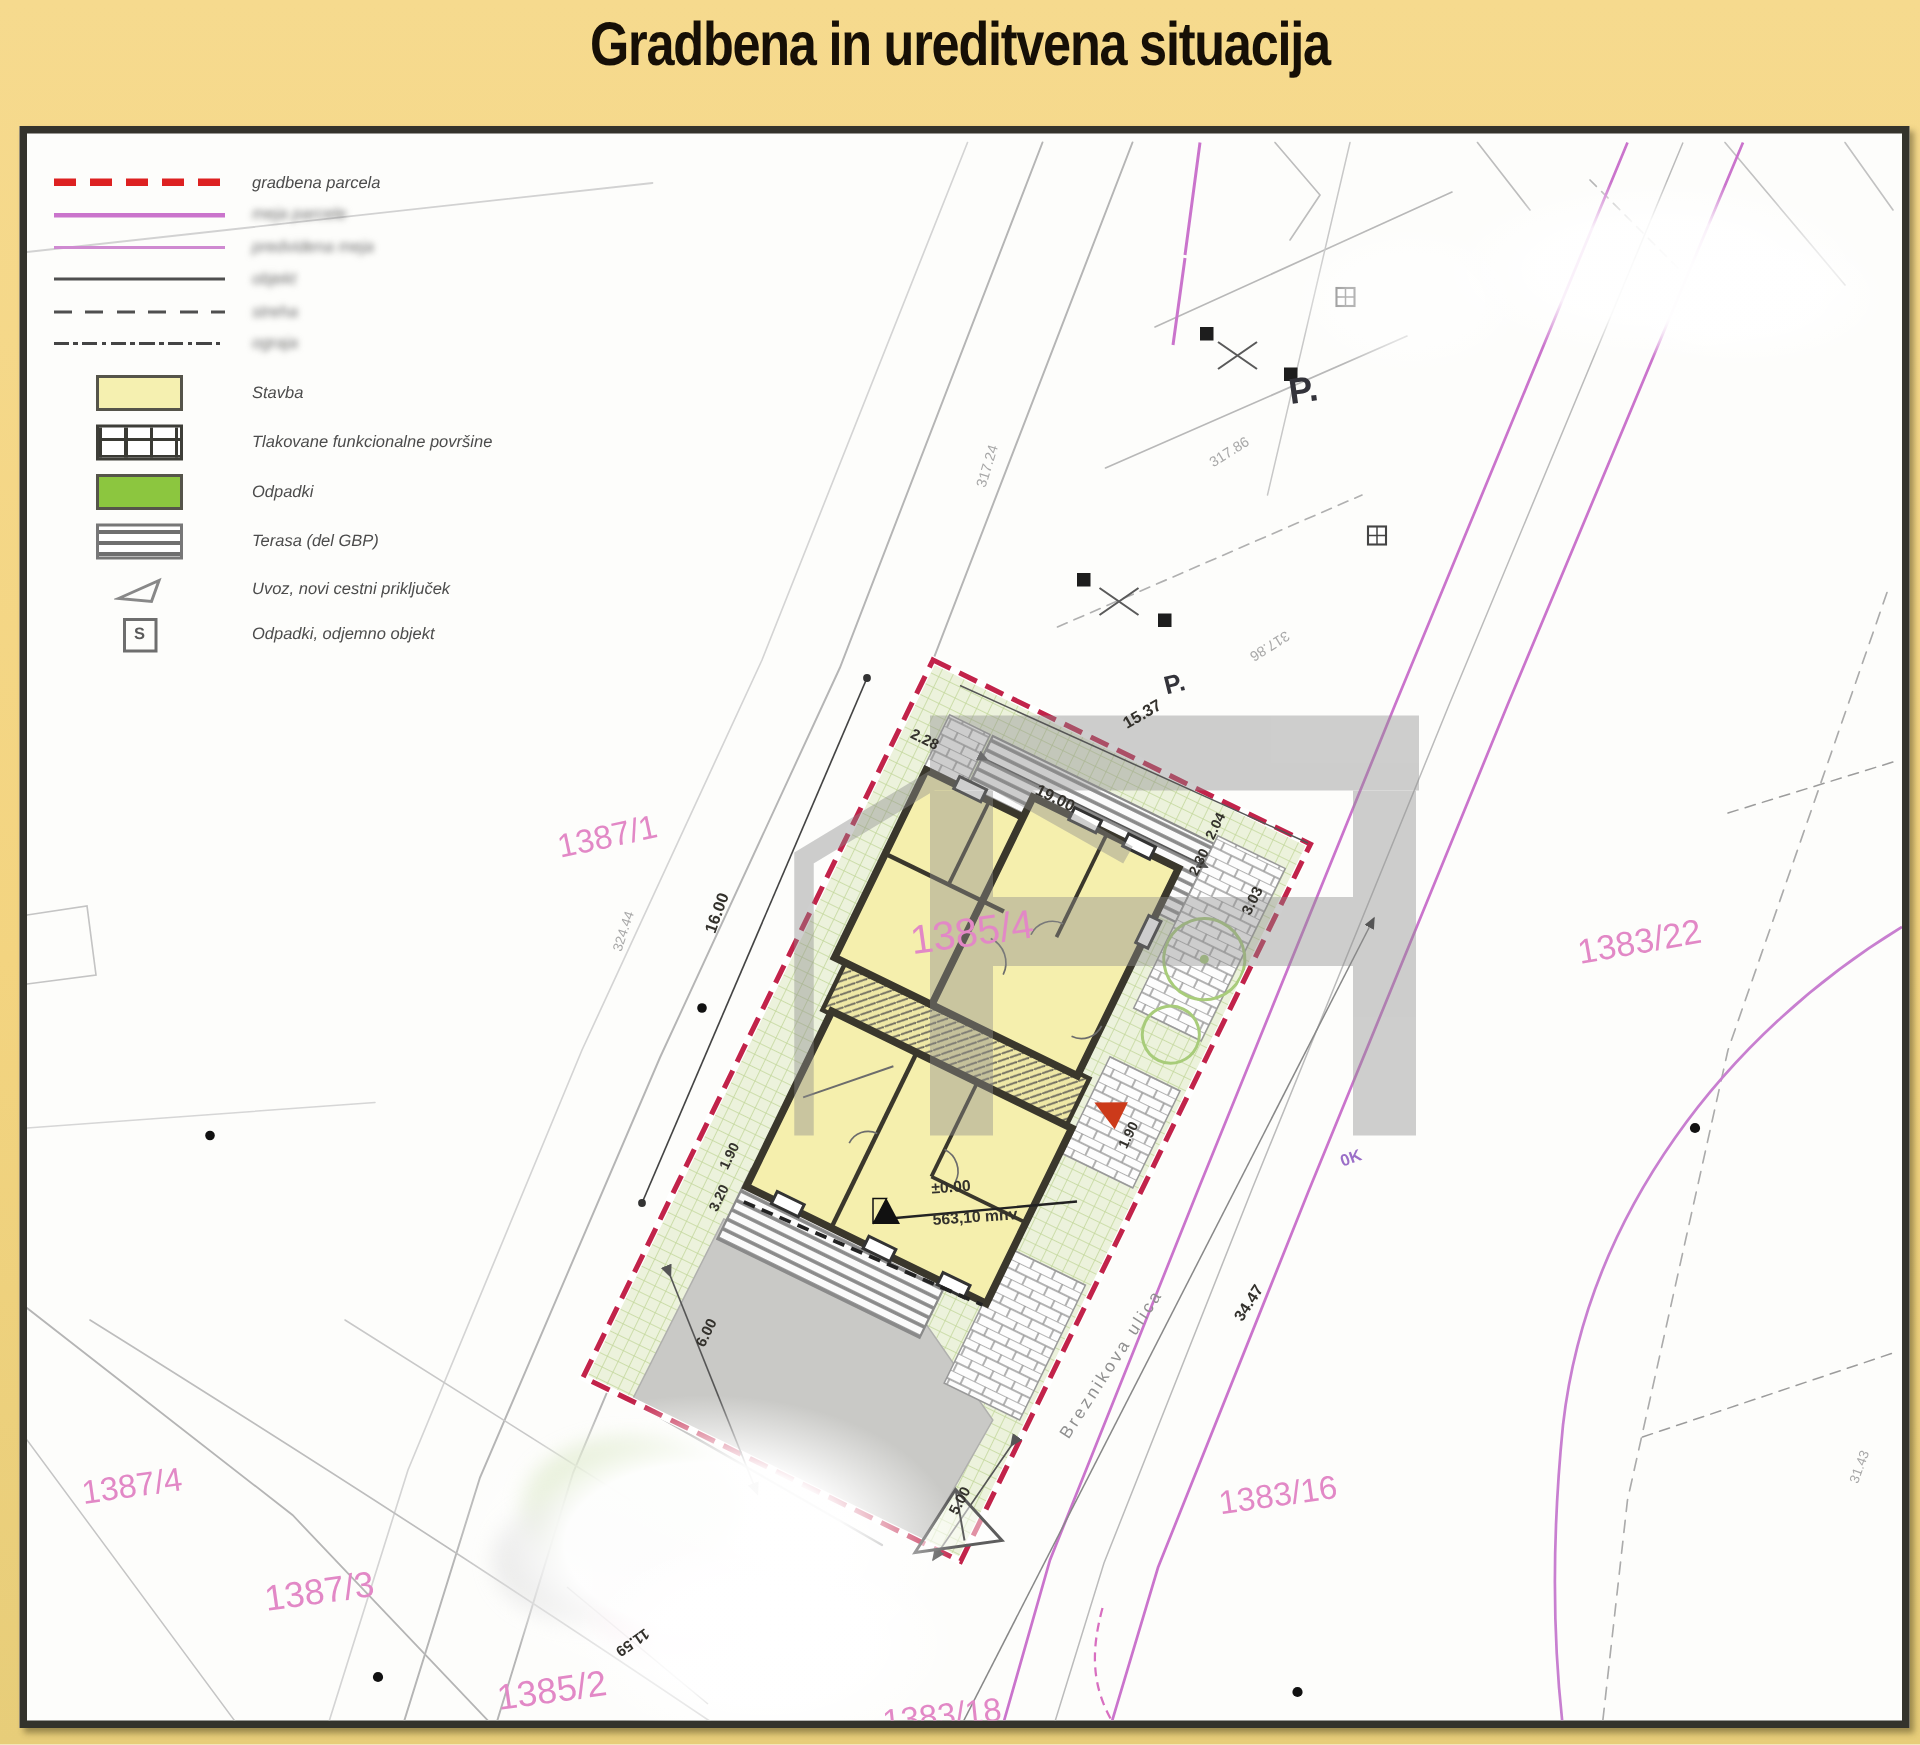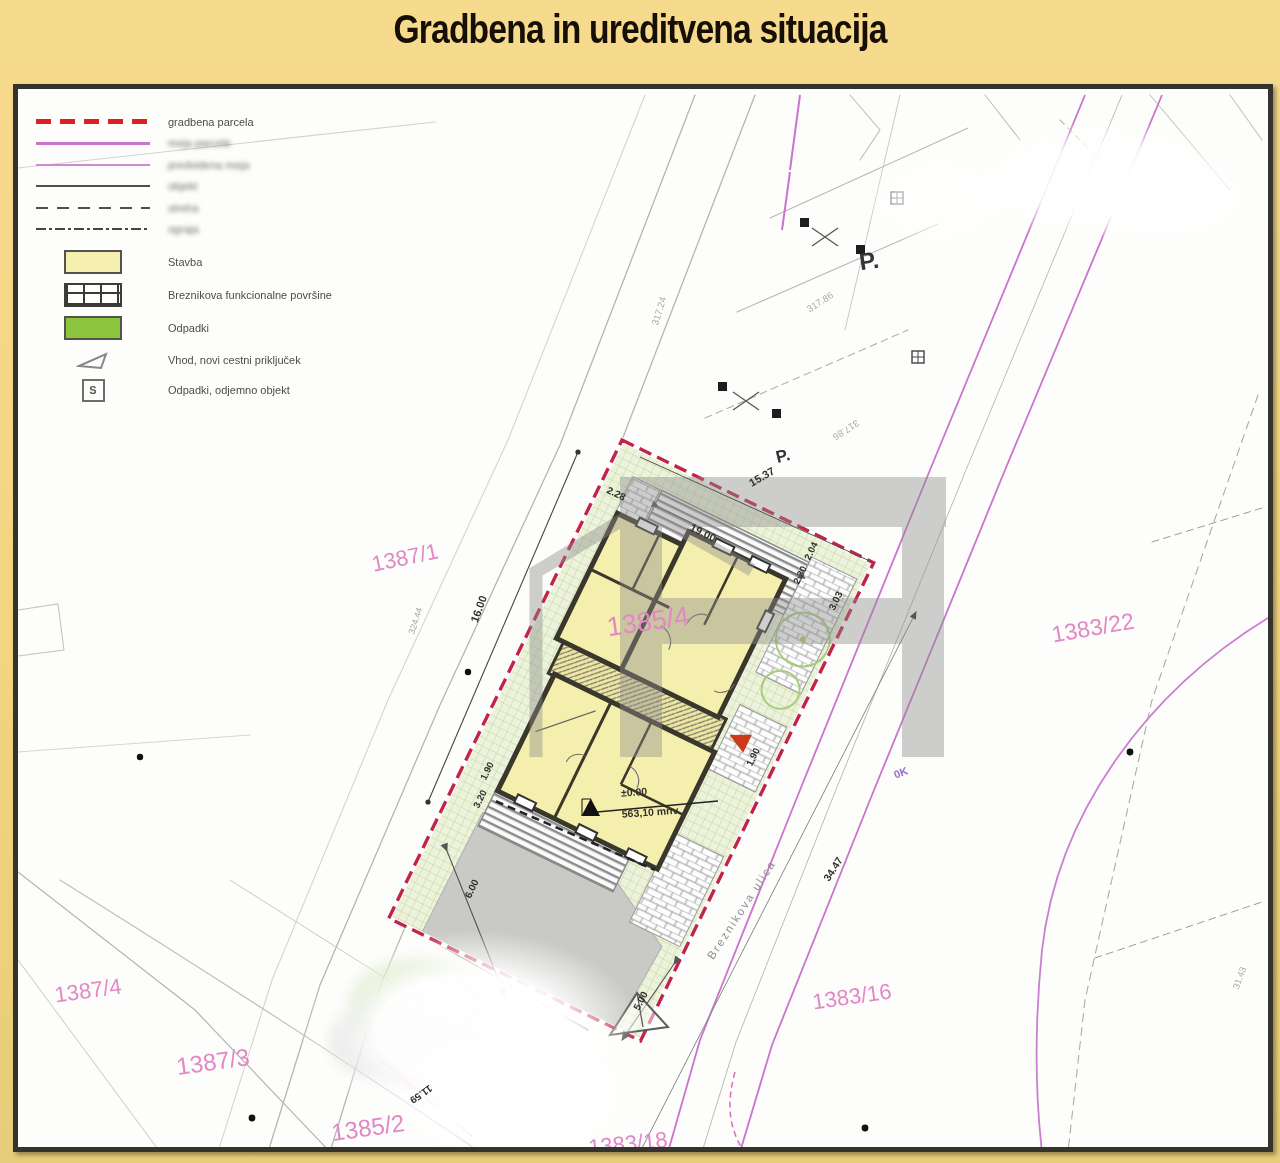--- a/index.html
+++ b/index.html
@@ -17,21 +17,21 @@
     position:absolute;left:13px;top:84px;width:1260px;height:1068px;
     box-sizing:border-box;border:5px solid #34332c;background:#fdfdfb;
     box-shadow:3px 3px 4px rgba(60,50,20,.45);overflow:hidden;
   }
   .map-svg{position:absolute;left:0;top:0;}
   
   .legend{position:absolute;left:18px;top:22px;width:350px;}
   .legend-heading{font-size:17px;font-weight:bold;color:#3d3d52;letter-spacing:1px;margin:0 0 13px 0;}
   .lrow{height:21.5px;display:flex;align-items:center;}
   .arow{height:33px;display:flex;align-items:center;}
-  .lab{font-size:11px;color:#4c4c4c;white-space:nowrap;}
+  .lab{font-size:11px;color:#4c4c4c;white-space:nowrap;font-style:italic;}
   .lrow .lab{margin-left:18px;}
   .arow .lab{margin-left:46px;}
   .blur-txt{filter:blur(2.1px);color:#6e6e6e;}
   .lsw{width:114px;flex:0 0 114px;}
   .sw-red-dash{height:5px;background:repeating-linear-gradient(90deg,#dd2121 0 15px,transparent 15px 24px);}
   .sw-magenta{height:3px;background:#ca74cc;}
   .sw-magenta2{height:2.5px;background:#cf8ad1;}
   .sw-line{height:2px;background:#4f4f4f;}
   .sw-dash{height:2px;background:repeating-linear-gradient(90deg,#4f4f4f 0 12px,transparent 12px 21px);}
   .sw-dashdot{height:2px;background:repeating-linear-gradient(90deg,#444 0 10px,transparent 10px 13px,#444 13px 16px,transparent 16px 19px);}
@@ -312,33 +312,37 @@
       <div class="lsw sw-dashdot"></div>
       <span class="lab blur-txt">ograja</span>
     </div>
 
     <div class="arow" style="margin-top:5px;align-items:center;">
       <div class="asw sw-yellow"></div>
       <span class="lab">Stavba</span>
     </div>
     <div class="arow">
       <div class="asw sw-brick"></div>
-      <span class="lab">Breznikova funkcionalne površine</span>
+      <span class="lab">Tlakovane funkcionalne površine</span>
     </div>
     <div class="arow">
       <div class="asw sw-green"></div>
       <span class="lab">Odpadki</span>
+    </div>
+    <div class="arow">
+      <div class="asw sw-terrace"></div>
+      <span class="lab">Terasa (del GBP)</span>
     </div>
     <div class="arow" style="height:31px;">
       <div class="tri-wrap">
         <svg width="34" height="22">
             <polygon points="3,17 30,5 25,19" fill="none" stroke="#888" stroke-width="2"></polygon>
           </svg>
       </div>
-      <span class="lab">Vhod, novi cestni priključek</span>
+      <span class="lab">Uvoz, novi cestni priključek</span>
     </div>
     <div class="arow" style="height:30px;">
       <div class="tri-wrap">
         <div class="sw-odpadki">
           <span>S</span>
         </div>
       </div>
       <span class="lab">Odpadki, odjemno objekt</span>
     </div>
   </div>

